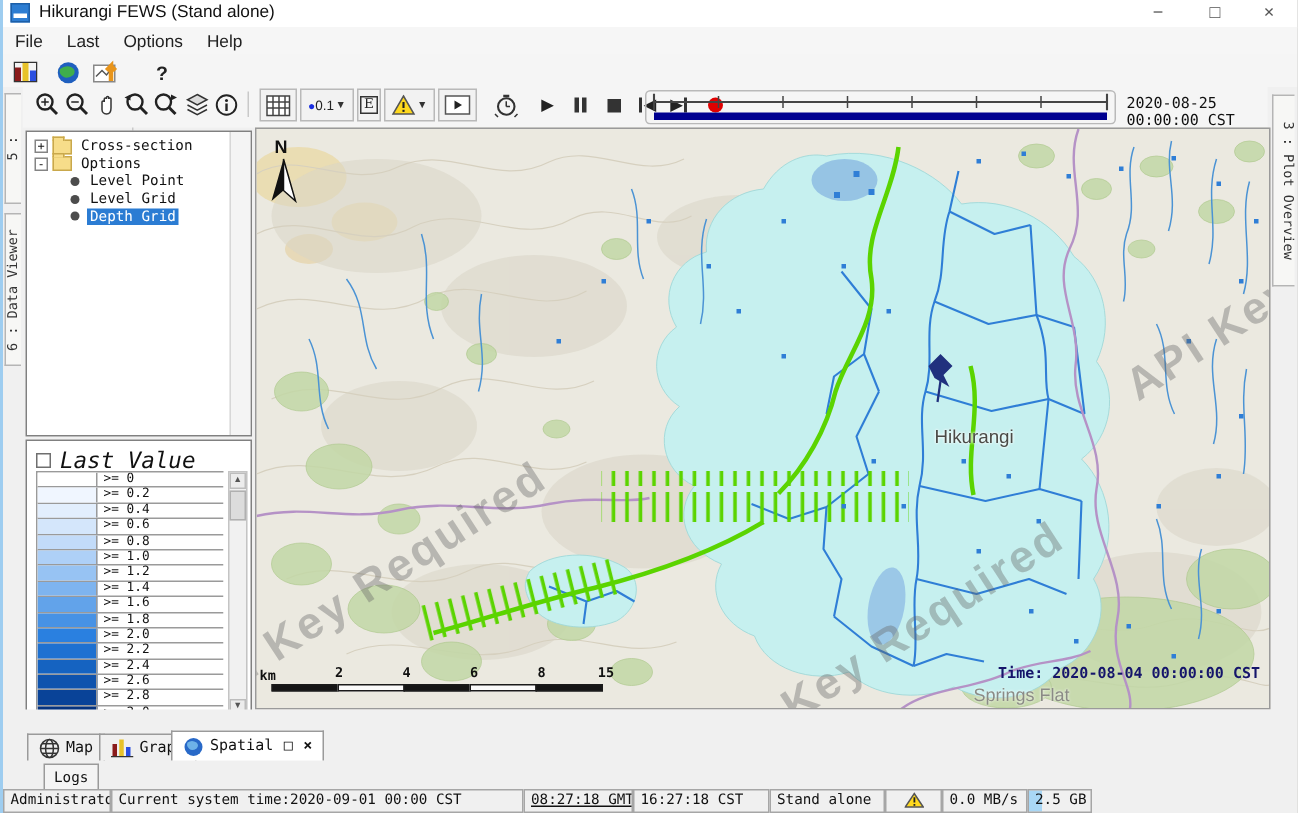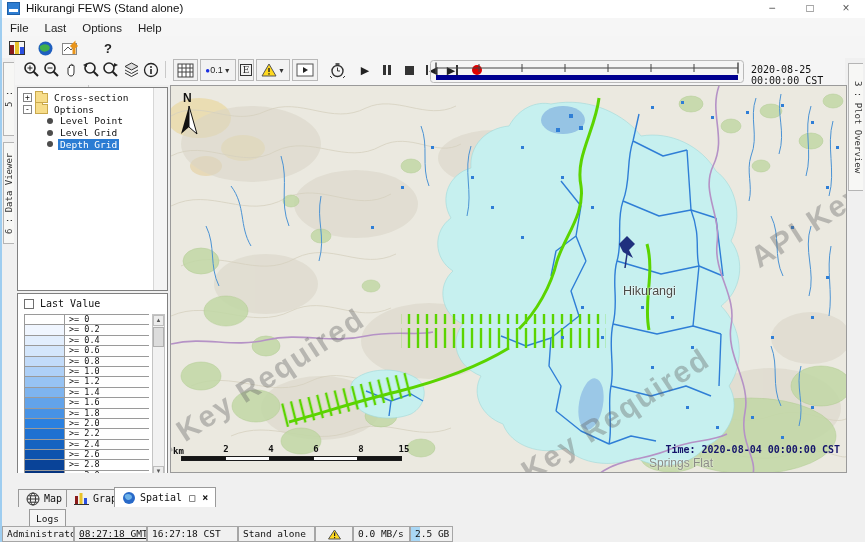--- a/index.html
+++ b/index.html
@@ -53,21 +53,21 @@
             text-align:center;margin-right:3px;box-sizing:border-box;flex:none;}
   .folder{width:13px;height:10px;background:#f7dd8a;border:1px solid #c9a84c;box-sizing:border-box;margin-right:4px;flex:none;position:relative;}
   .folder:before{content:"";position:absolute;left:-1px;top:-3px;width:6px;height:2px;background:#f7dd8a;border:1px solid #c9a84c;border-bottom:none;}
   .bullet{width:6px;height:6px;border-radius:50%;background:#4c4c4c;margin-right:5px;flex:none;}
   .t-label{padding:0 2px;}
   .t-label.selected{background:#2b7cd3;color:#fff;}
   .tree-scroll{position:absolute;right:0;top:0;bottom:0;width:13px;background:#f4f4f4;border-left:1px solid #d7d7d7;}
 
   
   .legend-panel{position:absolute;left:15px;top:293px;width:151px;height:188px;background:#fff;border:1px solid #808080;box-sizing:border-box;overflow:hidden;}
-  .lv-row{position:absolute;left:6px;top:4px;display:flex;align-items:center;font-family:"DejaVu Sans Mono",monospace;font-size:10px;color:#111;}
+  .lv-row{position:absolute;left:6px;top:4px;display:flex;align-items:center;font-family:"DejaVu Sans Mono",monospace;font-size:15px;color:#111;font-style:italic;}
   .checkbox{width:10px;height:10px;border:1px solid #6f6f6f;background:#fff;margin-right:6px;box-sizing:border-box;}
   .legend-table{position:absolute;left:6px;top:20px;right:18px;bottom:0;border-top:1px solid #9a9a9a;border-left:1px solid #9a9a9a;overflow:hidden;}
   .lg-row{display:flex;height:10.4px;border-bottom:1px solid #9a9a9a;box-sizing:border-box;}
   .lg-swatch{width:40px;border-right:1px solid #9a9a9a;box-sizing:border-box;flex:none;}
   .lg-label{flex:1;font-family:"DejaVu Sans Mono",monospace;font-size:8.5px;line-height:9.5px;color:#111;padding-left:4px;}
   .legend-scroll{position:absolute;right:2px;top:20px;bottom:2px;width:13px;background:#f1f1f1;border:1px solid #c4c4c4;box-sizing:border-box;}
   .sc-btn{position:absolute;left:0;right:0;height:11px;background:#ececec;border:1px solid #bdbdbd;box-sizing:border-box;font-size:6px;color:#555;text-align:center;line-height:9px;}
   .sc-thumb{position:absolute;left:0;right:0;top:12px;height:20px;background:#dcdcdc;border:1px solid #b0b0b0;box-sizing:border-box;}
 
   
@@ -615,20 +615,21 @@
         </svg>
       <span>Spatial</span>
       <span class="tabctl">□</span>
       <span class="tabctl">×</span>
     </div>
     <div class="logs-btn">Logs</div>
   </div>
 
   <div class="statusbar">
     <span class="st-cell" style="width:72px;">Administrator</span>
+    <span class="st-cell" style="width:275px;">Current system time:2020-09-01 00:00 CST</span>
     <span class="st-cell" style="width:73px;text-decoration:underline;">08:27:18 GMT</span>
     <span class="st-cell" style="width:91px;">16:27:18 CST</span>
     <span class="st-cell" style="width:77px;">Stand alone</span>
     <span class="st-cell" style="width:38px;text-align:center;padding-left:0;">
       <svg width="13" height="11" style="vertical-align:middle;">
           <path d="M6.5,1 L12.5,10 L0.5,10Z" fill="#ffd91e" stroke="#555"></path>
           <rect x="6" y="3.5" width="1.2" height="3.5" fill="#222"></rect>
           <rect x="6" y="8" width="1.2" height="1.2" fill="#222"></rect>
         </svg>
     </span>

